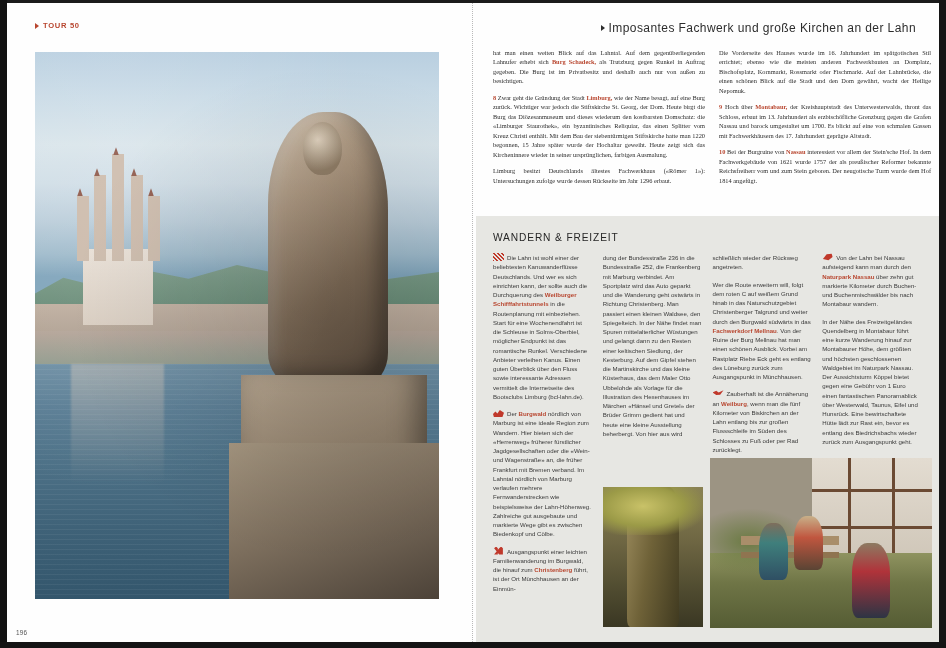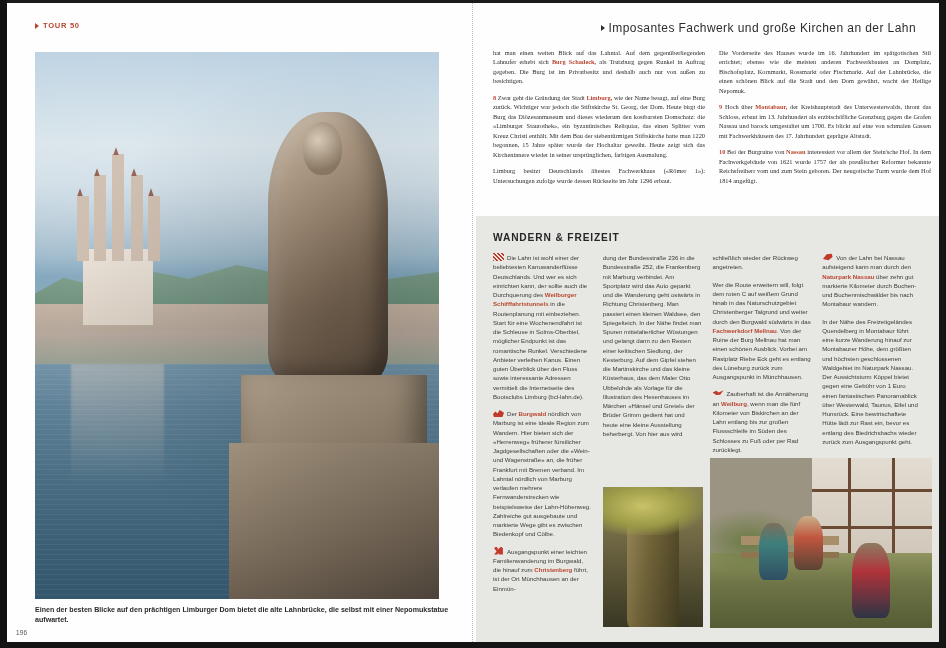--- a/index.html
+++ b/index.html
@@ -237,21 +237,21 @@
   .wf-panel {
     position: absolute;
     left: 476px; top: 216px;
     width: 463px; height: 426px;
     background: #e7e7e3;
   }
   .wf-title {
     position: absolute;
     left: 17px; top: 16px;
     font-size: 10.2px;
-    font-weight: bold;
+    font-weight: normal;
     letter-spacing: .085em;
     color: #262626;
   }
   .wf-cols {
     position: absolute;
     left: 17px; top: 37px;
     width: 428px;
     display: flex;
     gap: 11px;
   }
@@ -406,21 +406,20 @@
       <div class="reflect"></div>
       <div class="statue">
         <div class="fig"></div>
         <div class="head"></div>
         <div class="base"></div>
         <div class="plinth"></div>
       </div>
       <div class="grain"></div>
     </div>
 
-    <div class="caption-main">Einen der besten Blicke auf den prächtigen Limburger Dom bietet die alte Lahnbrücke, die selbst mit einer Nepomukstatue aufwartet.</div>
 
     <div class="pageno pageno-left">196</div>
   </div>
 
   <div class="page-right">
 
     <div class="runhead runhead-right">
       <span class="tri"></span>
       <span>Imposantes Fachwerk und große Kirchen an der Lahn</span>
     </div>

